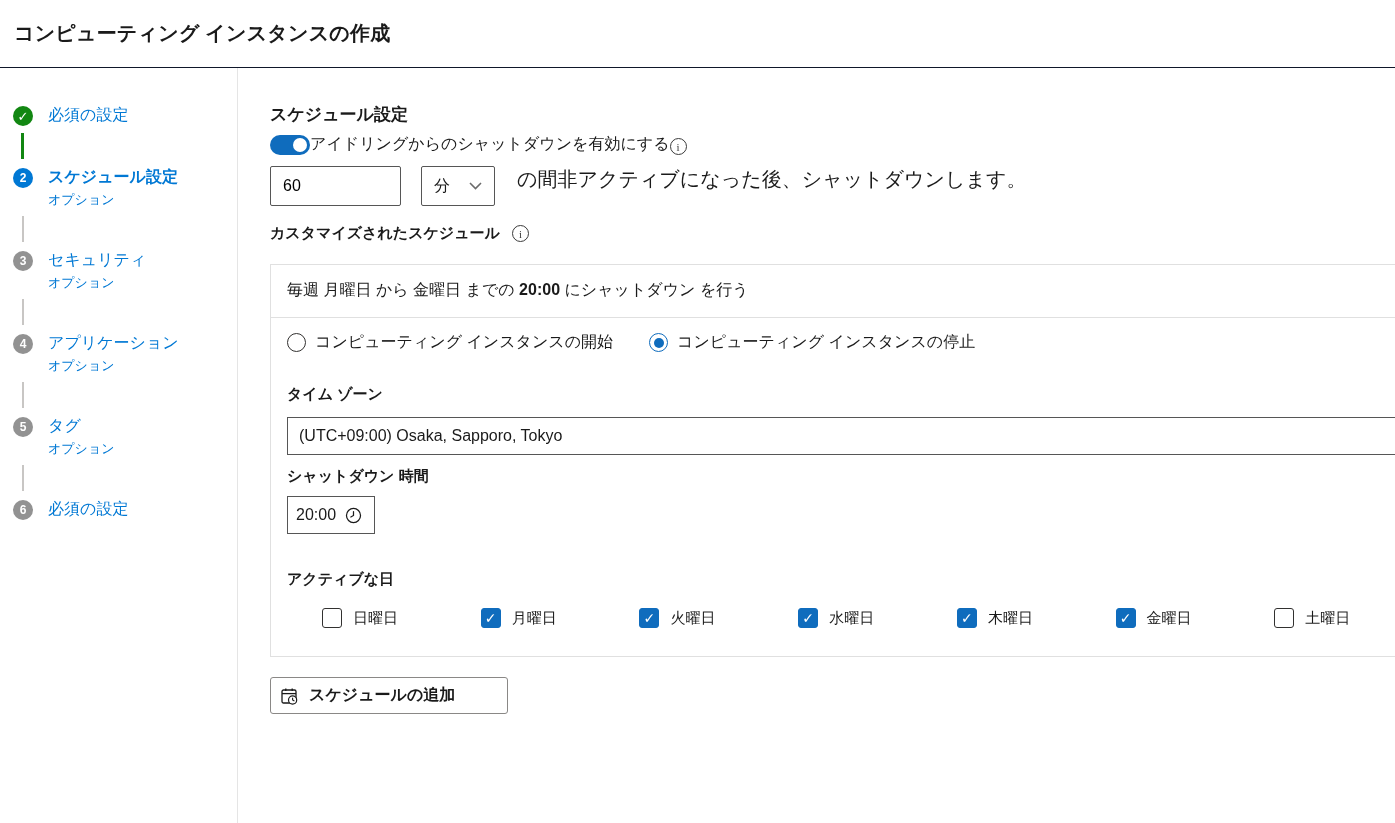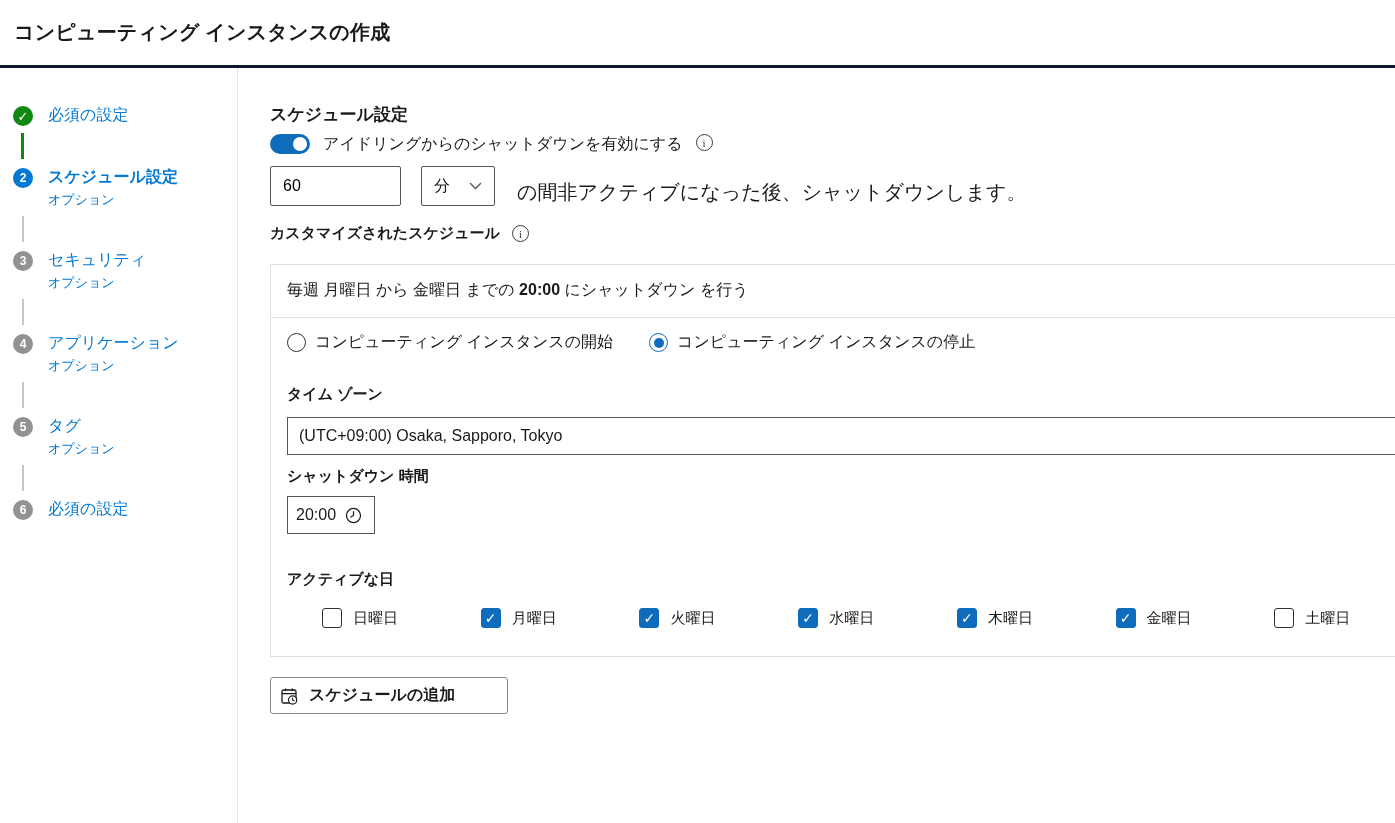--- a/index.html
+++ b/index.html
@@ -1,21 +1,21 @@
 <!DOCTYPE html>
 <html><head>
 <meta charset="utf-8">
 <style>
   * { margin:0; padding:0; box-sizing:border-box; }
   html,body { width:1395px; height:823px; overflow:hidden; background:#fff;
     font-family:"Liberation Sans","DejaVu Sans",sans-serif; color:#1a1a1a; }
 
   
   .header { height:68px; display:flex; align-items:center; padding-left:14px;
-    border-bottom:3px solid #0f172a; }
+    border-bottom:1px solid #0f172a; }
   .header h1 { font-size:20px; font-weight:700; letter-spacing:.2px; }
 
   
   .body { display:flex; height:755px; }
   .sidebar { width:238px; flex:none; border-right:1px solid #e5e5e5;
     padding:36px 0 0 13px; }
   .main { flex:1; padding:35px 0 0 32px; overflow:hidden; }
 
   
   .step { display:flex; gap:15px; align-items:flex-start; cursor:pointer; }
@@ -32,33 +32,33 @@
   .connector { width:2px; height:26px; background:#c8c6c4; margin:7px 0 7px 9px; }
   .connector.green { width:3px; background:#128712; margin-left:8px; }
 
   
   .page-title { font-size:17px; font-weight:700; margin-bottom:8px; }
   .page-desc  { font-size:15px; color:#323130; margin-bottom:34px; }
   .section-label { font-size:15px; font-weight:700; }
   .caret { display:inline-block; width:1px; height:17px; background:#000;
     vertical-align:-3px; margin-left:2px; }
 
-  .toggle-row { display:flex; align-items:flex-start; gap:13px; margin-top:0; }
+  .toggle-row { display:flex; align-items:flex-end; margin-top:0; }
   .toggle { width:40px; height:20px; border-radius:10px; background:#0f6cbd;
     position:relative; cursor:pointer; flex:none; }
   .toggle .knob { position:absolute; right:3px; top:3px; width:14px; height:14px;
     border-radius:50%; background:#fff; }
   .toggle-row .lbl { font-size:16px; }
 
   .info-icon { width:17px; height:17px; border:1px solid #3b3b3b; border-radius:50%;
     display:inline-flex; align-items:center; justify-content:center;
     font-size:11px; color:#3b3b3b; flex:none; vertical-align:-3px;
     font-family:"Liberation Serif","DejaVu Serif",serif; }
 
-  .idle-row { display:flex; align-items:flex-end; gap:20px; margin:11px 17px 18px 0; }
+  .idle-row { display:flex; align-items:flex-start; gap:20px; margin:11px 17px 18px 0; }
   .num-input { width:131px; height:40px; border:1px solid #565656; border-radius:2px;
     font-size:16px; padding-left:12px; font-family:inherit; }
   .unit-select { width:74px; height:40px; border:1px solid #565656; border-radius:2px;
     background:#fff; display:flex; align-items:center; justify-content:space-between;
     padding:0 12px; font-size:16px; cursor:pointer; }
   .idle-suffix { font-size:20px; margin-left:2px; }
 
   .custom-label-row { display:flex; align-items:center; gap:12px; margin-bottom:21px; }
 
   

